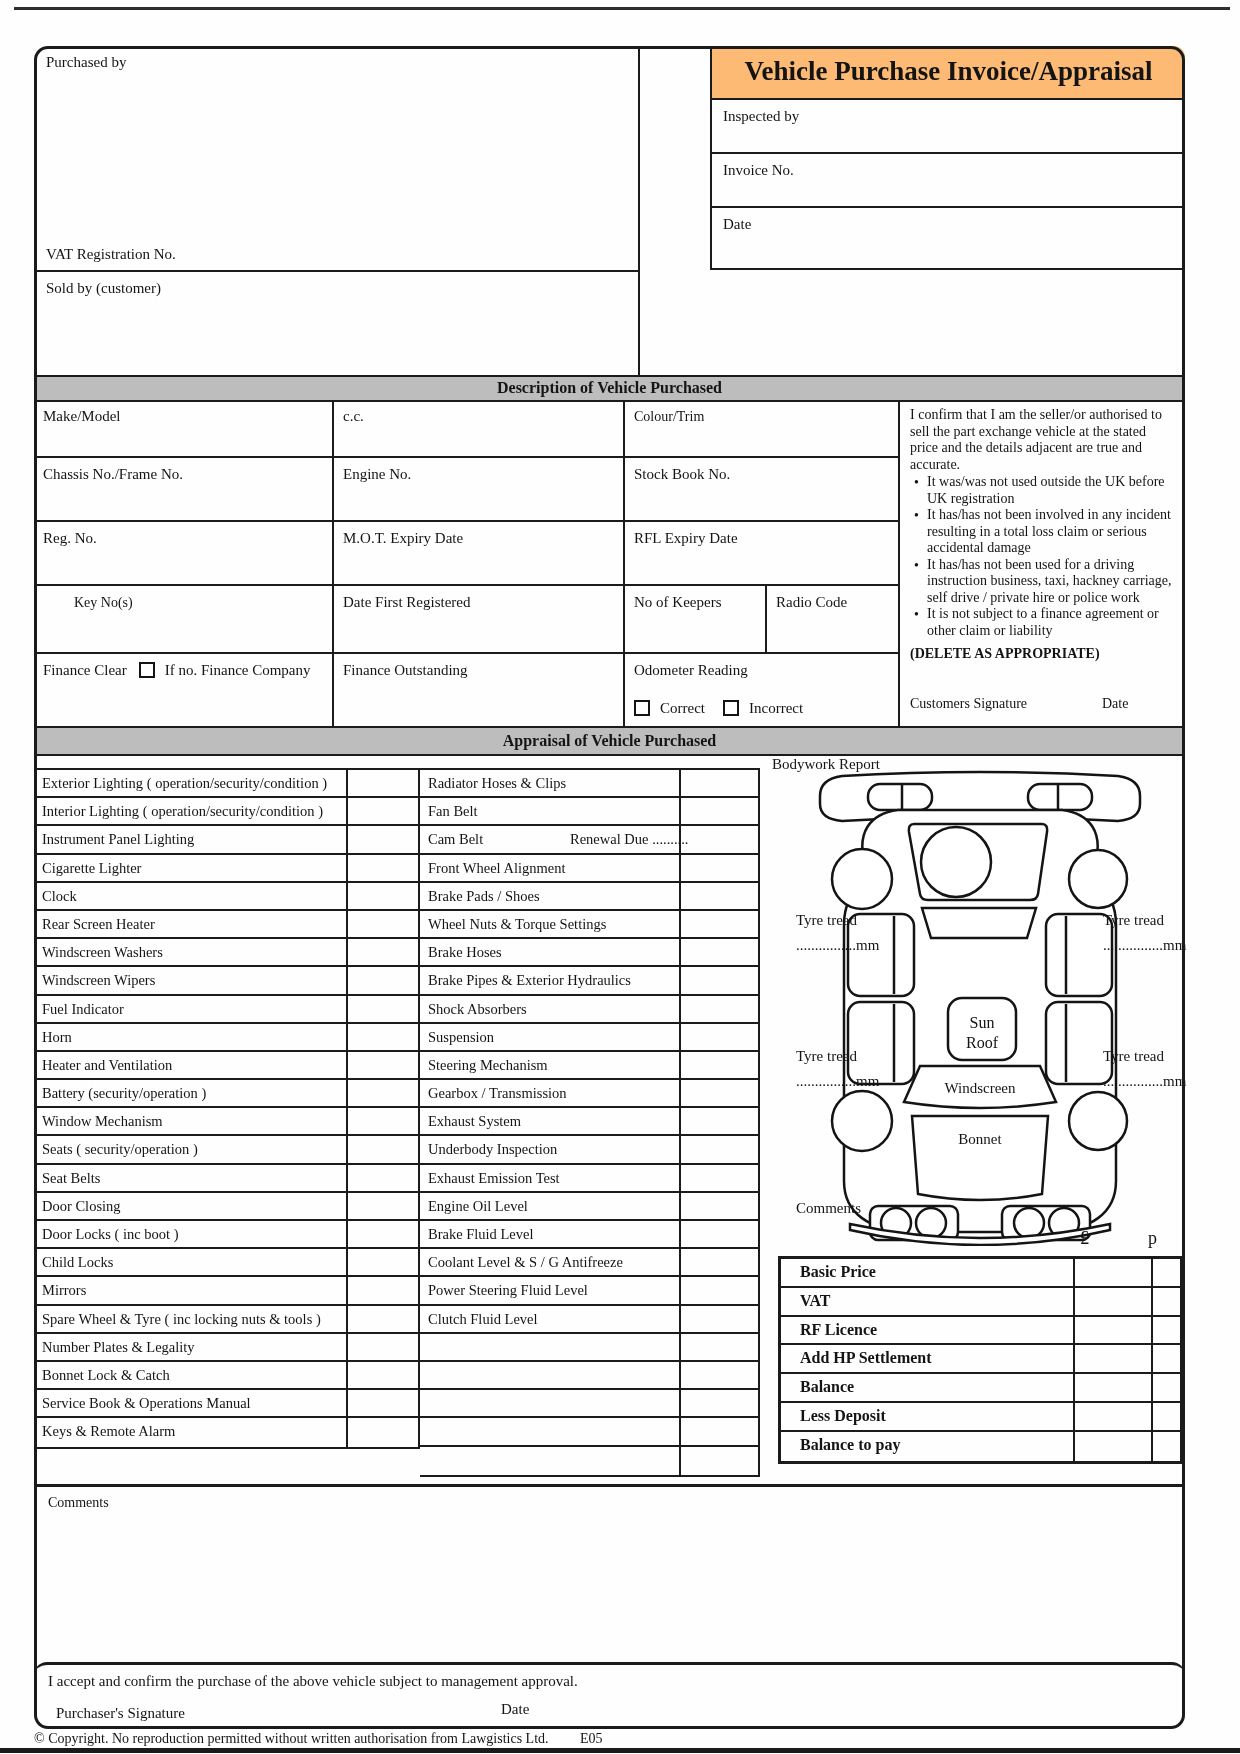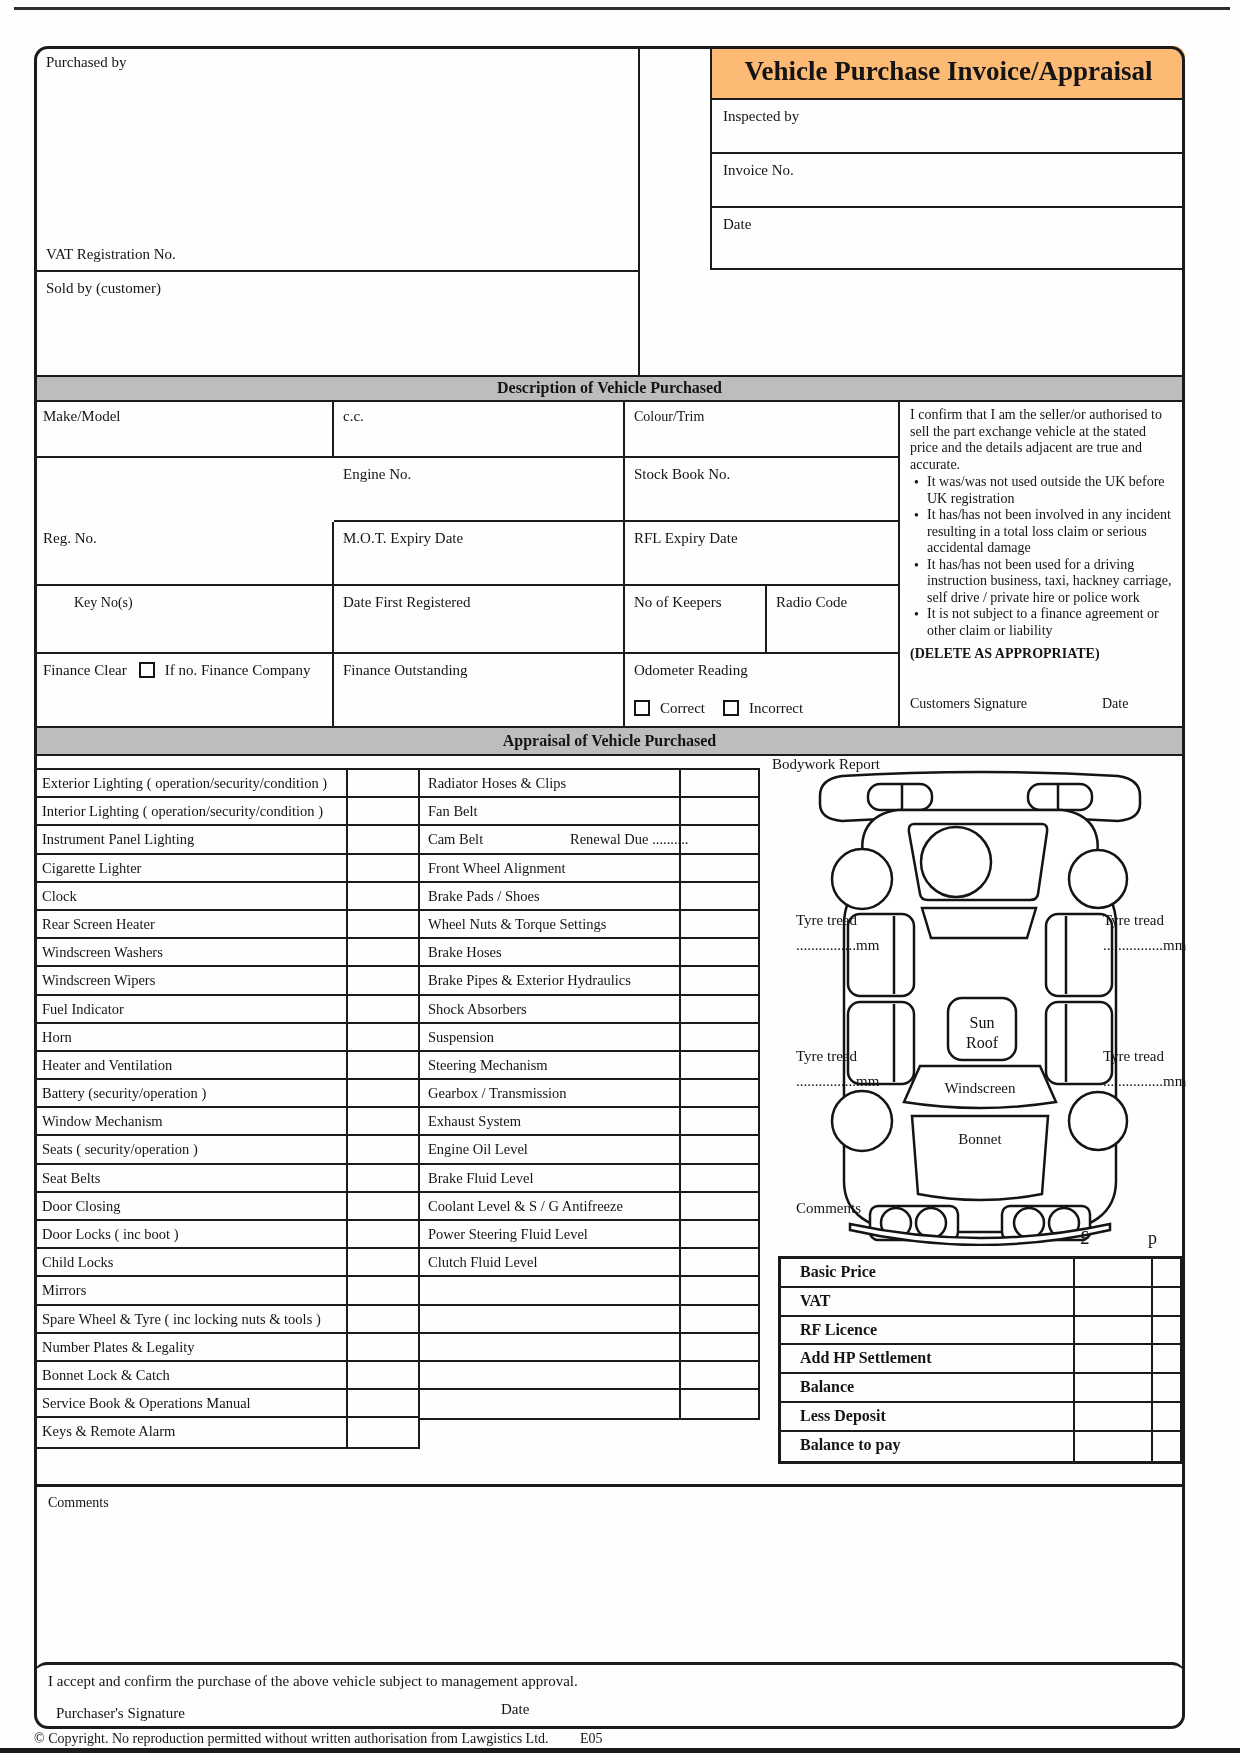--- a/index.html
+++ b/index.html
@@ -137,20 +137,23 @@
   <div class="cell" style="left:34px;top:400px;width:300px;height:58px;">
     <span class="lbl">Make/Model</span>
   </div>
   <div class="cell" style="left:334px;top:400px;width:291px;height:58px;">
     <span class="lbl">c.c.</span>
   </div>
   <div class="cell" style="left:625px;top:400px;width:275px;height:58px;">
     <span class="lbl sm">Colour/Trim</span>
   </div>
 
+  <div class="cell" style="left:34px;top:458px;width:300px;height:64px;">
+    <span class="lbl">Chassis No./Frame No.</span>
+  </div>
   <div class="cell" style="left:334px;top:458px;width:291px;height:64px;">
     <span class="lbl">Engine No.</span>
   </div>
   <div class="cell" style="left:625px;top:458px;width:275px;height:64px;">
     <span class="lbl">Stock Book No.</span>
   </div>
 
   <div class="cell" style="left:34px;top:522px;width:300px;height:64px;">
     <span class="lbl">Reg. No.</span>
   </div>
@@ -433,21 +436,35 @@
       </div>
 
       <div class="cl-row">
         <div class="cl-label">
           <span>Exhaust System</span>
           <span class="mid-extra"></span>
         </div>
         <div class="cl-box"></div>
       </div>
 
-
+      <div class="cl-row">
+        <div class="cl-label">
+          <span>Underbody Inspection</span>
+          <span class="mid-extra"></span>
+        </div>
+        <div class="cl-box"></div>
+      </div>
+
+      <div class="cl-row">
+        <div class="cl-label">
+          <span>Exhaust  Emission Test</span>
+          <span class="mid-extra"></span>
+        </div>
+        <div class="cl-box"></div>
+      </div>
 
       <div class="cl-row">
         <div class="cl-label">
           <span>Engine Oil Level</span>
           <span class="mid-extra"></span>
         </div>
         <div class="cl-box"></div>
       </div>
 
       <div class="cl-row">

